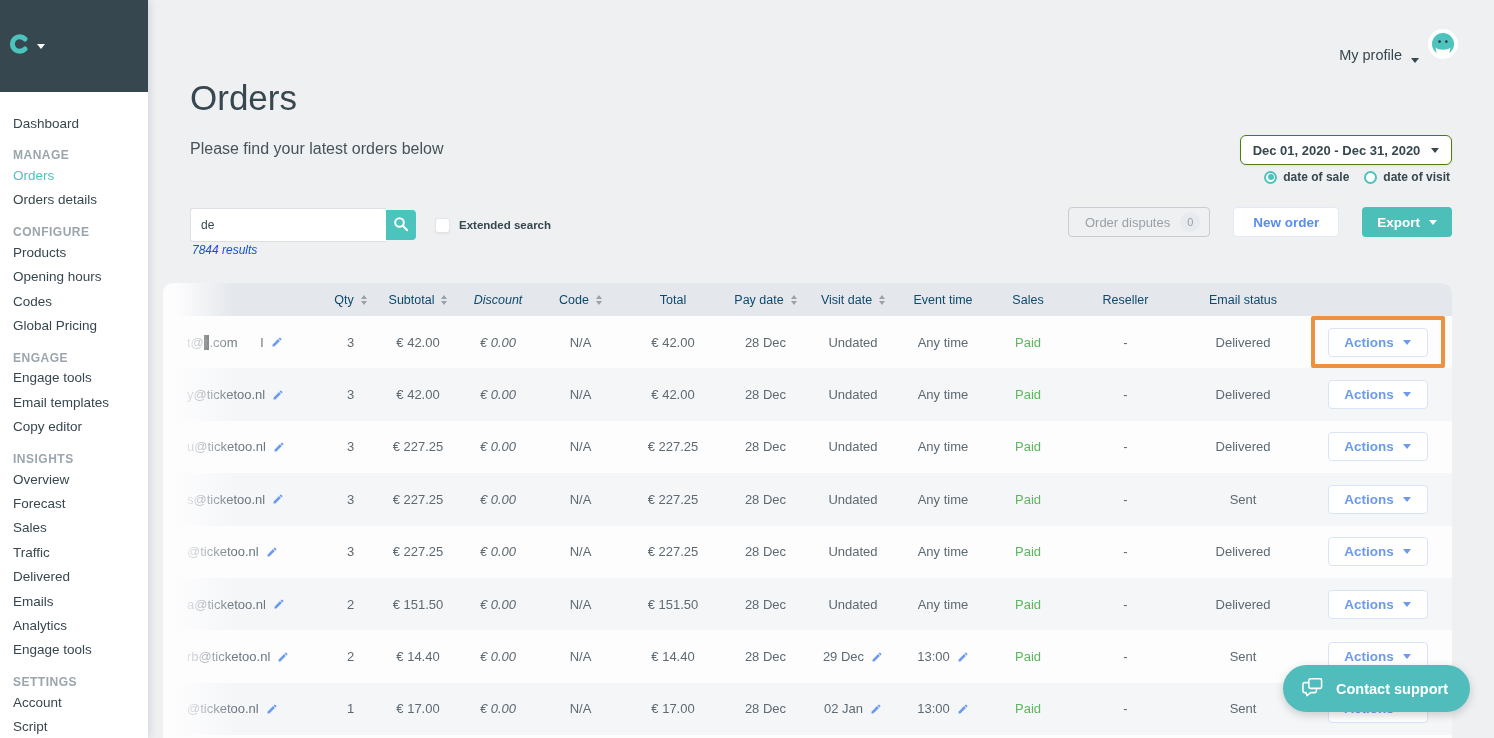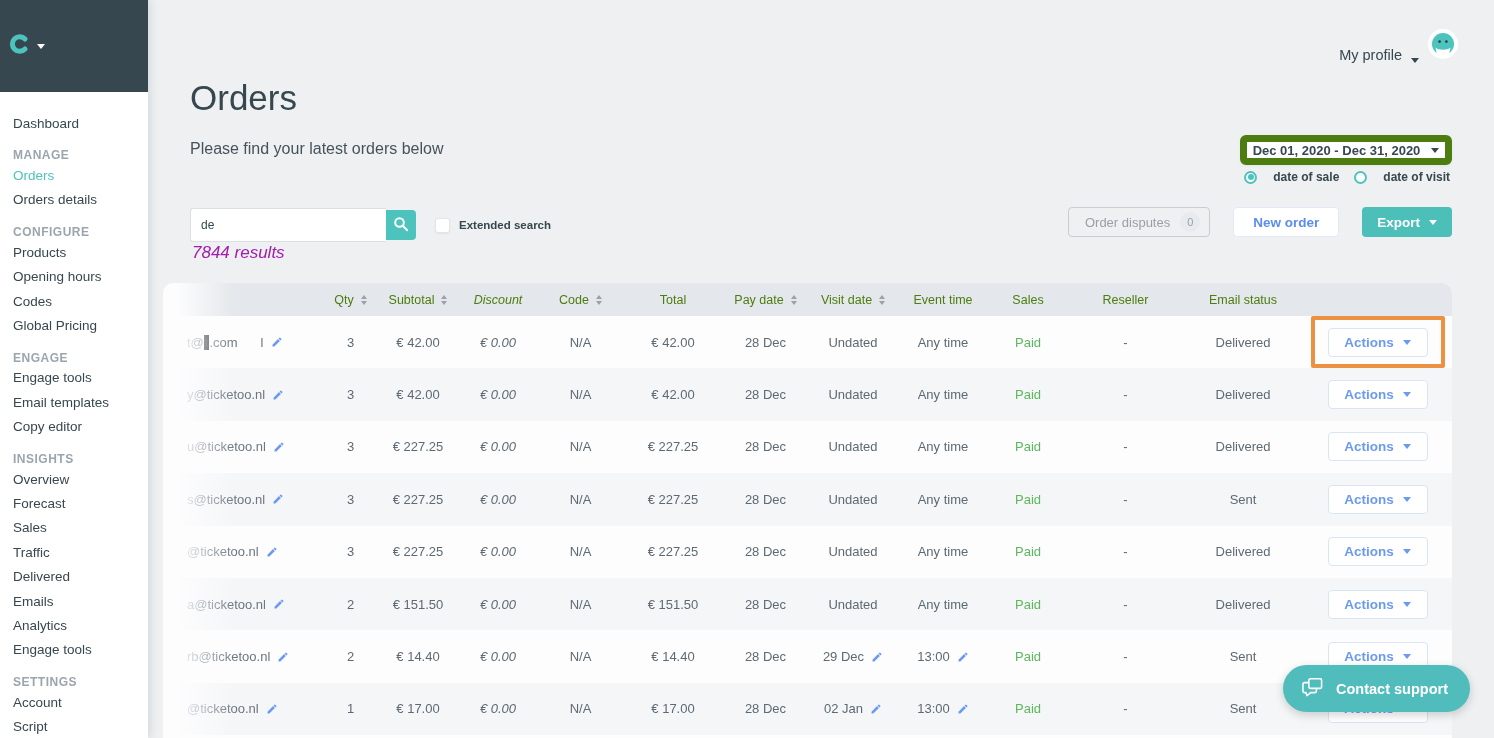--- a/index.html
+++ b/index.html
@@ -23,57 +23,57 @@
   
   .profile { position:absolute; top:29px; right:36px; display:flex; align-items:flex-end; gap:9px; cursor:pointer; }
   .profile-label { font-size:14.5px; color:#37474f; }
   .profile .chev { color:#37474f; }
 
   
   .page-title { position:absolute; left:190px; top:78px; font-size:35px; font-weight:500; color:#37474f; }
   .page-subtitle { position:absolute; left:190px; top:140px; font-size:16px; color:#46535b; }
 
   .datebox { position:absolute; right:42px; top:135px; width:212px; height:30px; background:#fff;
-             border:7px solid #4d7c0f; border-radius:6px; box-shadow:0 1px 3px rgba(0,0,0,.05);
+             border:1px solid #4d7c0f; border-radius:6px; box-shadow:0 1px 3px rgba(0,0,0,.05);
              display:flex; align-items:center; justify-content:center; gap:11px;
              font-size:13px; font-weight:bold; color:#37474f; cursor:pointer; }
   .radios { position:absolute; right:44px; top:170px; display:flex; gap:15px; }
-  .radio-opt { display:flex; align-items:center; gap:16px; font-size:12px; font-weight:bold; color:#37474f; cursor:pointer; }
+  .radio-opt { display:flex; align-items:center; gap:6px; font-size:12px; font-weight:bold; color:#37474f; cursor:pointer; }
   .radio { width:13px; height:13px; border:2px solid #4cc3bd; border-radius:50%; background:#fff; position:relative; display:inline-block; }
   .radio.sel::after { content:""; position:absolute; inset:1.5px; background:#4cc3bd; border-radius:50%; }
 
   
   .search-row { position:absolute; left:190px; top:208px; display:flex; align-items:center; }
   .search-input { width:196px; height:30px; border:1px solid #dcdfe3; border-right:none; border-radius:3px 0 0 3px;
                   padding:16px 10px; font-size:12px; color:#37474f; background:#fff; outline:none;
                   font-family:"Liberation Sans",sans-serif; }
   .search-btn { width:30px; height:30px; background:#4cc3bd; border:none; border-radius:0 4px 4px 0;
                 display:flex; align-items:center; justify-content:center; cursor:pointer; }
   .extended { display:flex; align-items:center; gap:9px; margin-left:19px; cursor:pointer; }
   .checkbox { width:15px; height:15px; background:#fff; border:1px solid #e2e5e9; border-radius:3px;
               box-shadow:0 1px 2px rgba(0,0,0,.06); }
   .extended-label { font-size:11.5px; font-weight:bold; color:#37474f; }
-  .results { position:absolute; left:192px; top:243px; font-size:17px; font-style:italic; color:#a21caf;text-align:center; }
+  .results { position:absolute; left:192px; top:243px; font-size:12px; font-style:italic; color:#1d4ed8;text-align:center; }
 
   .toolbar { position:absolute; right:42px; top:207px; display:flex; align-items:center; gap:23px; }
   .btn { height:30px; border-radius:4px; font-family:"Liberation Sans",sans-serif; cursor:pointer;
          display:flex; align-items:center; justify-content:center; }
   .btn-disputes { padding:0 9px 0 16px; background:transparent; border:1px solid #c9cdd3; color:#9aa0a6;
                   font-size:13px; gap:10px; }
   .badge { width:20px; height:20px; border-radius:50%; background:#e7eaee; color:#9aa0a6; font-size:11px;
            display:flex; align-items:center; justify-content:center; }
   .btn-new { padding:0 19px; background:#fff; border:1px solid #e3e9f7; color:#5b8def; font-size:13.5px; font-weight:bold; }
   .btn-export { padding:0 15px; background:#4cbfb9; border:none; color:#fff; font-size:13.5px; font-weight:bold; gap:9px; }
   .btn-export .chev { color:#fff; }
 
   
   .table-wrap { position:absolute; left:163px; top:283px; width:1289px; bottom:0; background:#fdfdfe;
                 border-radius:10px 10px 0 0; overflow:hidden; }
   .thead { display:flex; height:33px; background:#e4e7eb; align-items:center; }
-  .th { font-size:12.5px; color:#4d7c0f; display:flex; align-items:center; justify-content:center; gap:5px; height:100%; }
+  .th { font-size:12.5px; color:#0c4a6e; display:flex; align-items:center; justify-content:center; gap:5px; height:100%; }
   .tr { display:flex; height:52.4px; align-items:center; background:#fdfdfe; }
   .tr.alt { background:#f5f6f8; }
   .td { font-size:13px; color:#5d6a73; display:flex; align-items:center; justify-content:center; gap:7px; }
 
   .col-email { width:160px; justify-content:flex-start; padding-left:24px; color:#6b7680; }
   .col-qty { width:55px; }
   .col-subtotal { width:80px; }
   .col-discount { width:80px;font-style:italic; }
   .col-code { width:85px; }
   .col-total { width:100px; }

